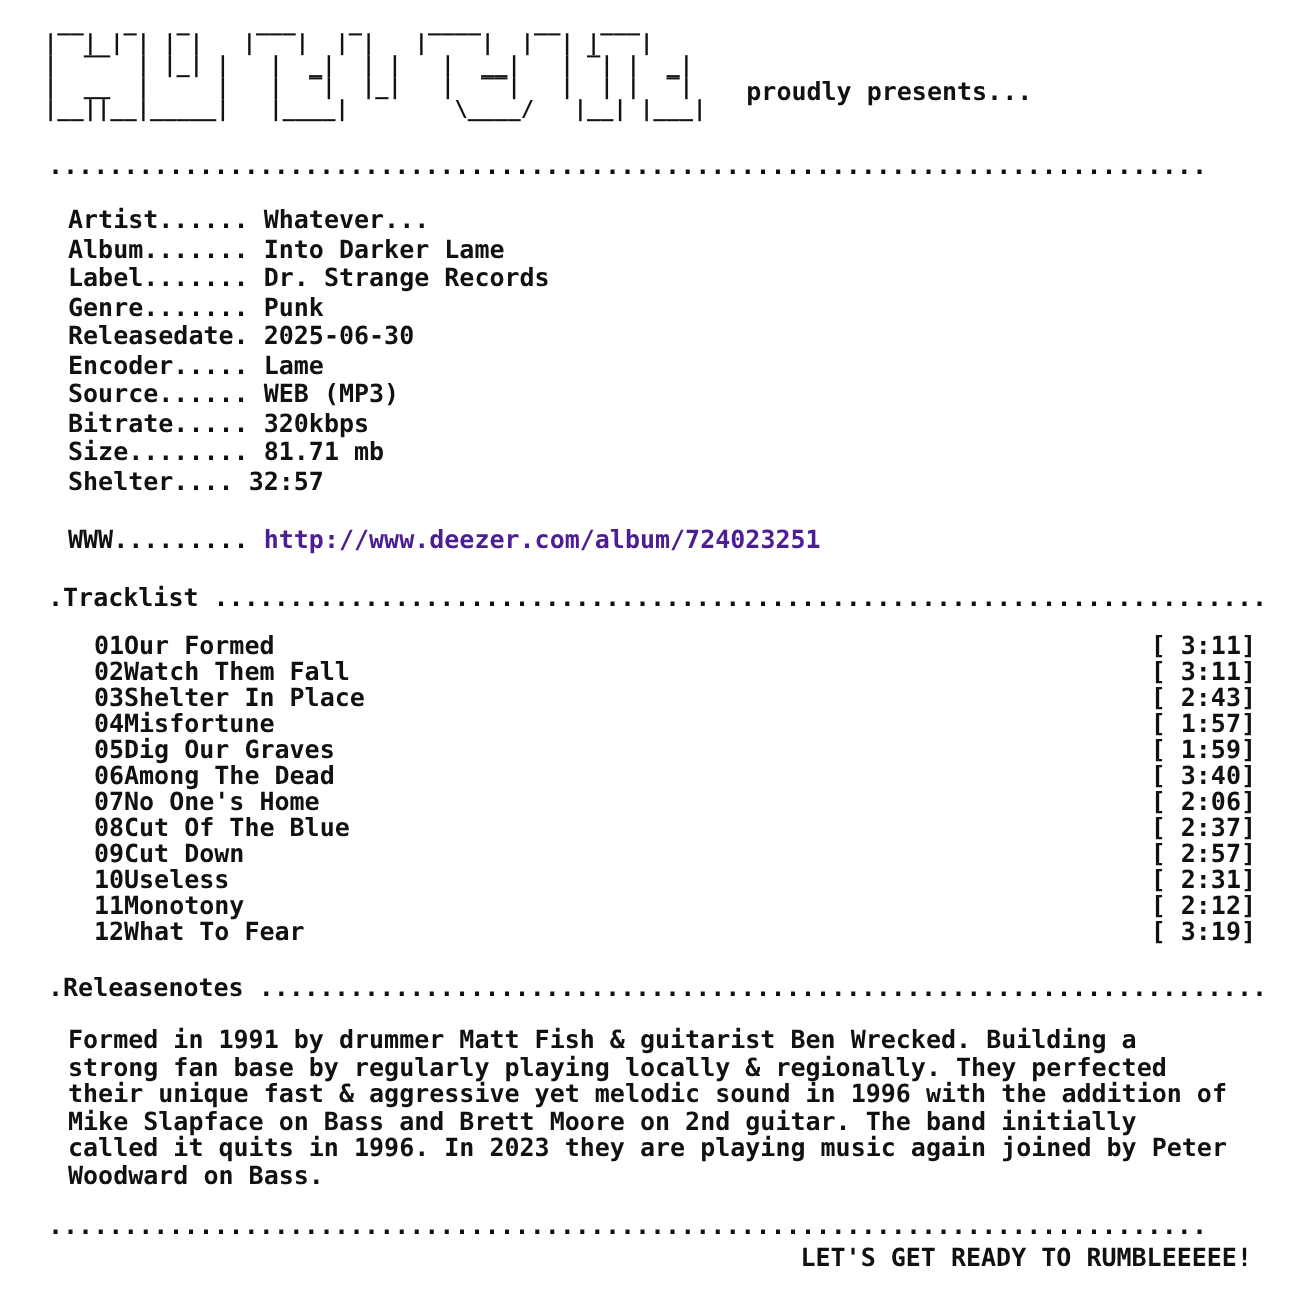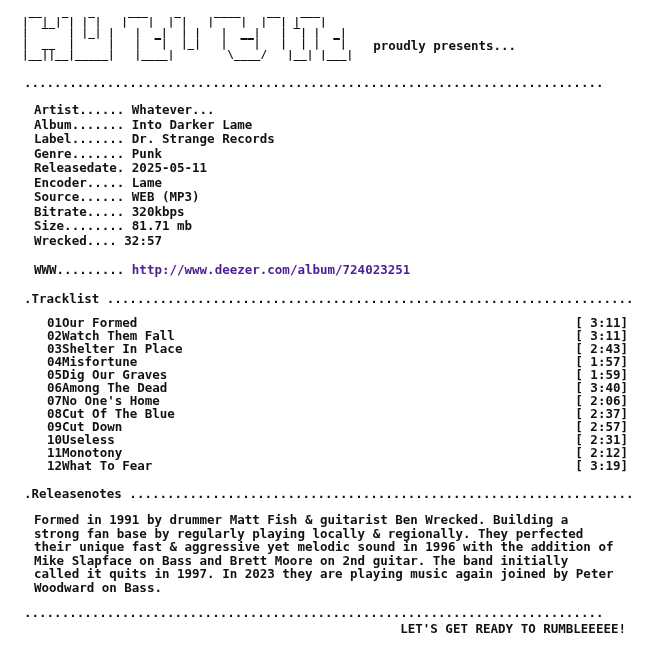--- a/index.html
+++ b/index.html
@@ -152,26 +152,26 @@
     <div class="presents">proudly presents...</div>
   </div>
 
   <div class="dotrule rule-top">.............................................................................</div>
 
   <div class="info">
     <div class="info-row"><span class="info-label">Artist......</span> <span class="info-value">Whatever...</span></div>
     <div class="info-row"><span class="info-label">Album.......</span> <span class="info-value">Into Darker Lame</span></div>
     <div class="info-row"><span class="info-label">Label.......</span> <span class="info-value">Dr. Strange Records</span></div>
     <div class="info-row"><span class="info-label">Genre.......</span> <span class="info-value">Punk</span></div>
-    <div class="info-row"><span class="info-label">Releasedate.</span> <span class="info-value">2025-05-11</span></div>
+    <div class="info-row"><span class="info-label">Releasedate.</span> <span class="info-value">2025-06-30</span></div>
     <div class="info-row"><span class="info-label">Encoder.....</span> <span class="info-value">Lame</span></div>
     <div class="info-row"><span class="info-label">Source......</span> <span class="info-value">WEB (MP3)</span></div>
     <div class="info-row"><span class="info-label">Bitrate.....</span> <span class="info-value">320kbps</span></div>
     <div class="info-row"><span class="info-label">Size........</span> <span class="info-value">81.71 mb</span></div>
-    <div class="info-row"><span class="info-label">Wrecked....</span> <span class="info-value">32:57</span></div>
+    <div class="info-row"><span class="info-label">Shelter....</span> <span class="info-value">32:57</span></div>
   </div>
 
   <div class="www"><span>WWW.........</span> <a href="#" style="color:#4c1d95;text-decoration:none;">http://www.deezer.com/album/724023251</a></div>
 
   <div class="section-head">.Tracklist ......................................................................</div>
 
   <div class="tracklist">
     <div class="track"><span class="track-num">01</span><span class="track-title">Our Formed</span><span class="track-time">[ 3:11]</span></div>
     <div class="track"><span class="track-num">02</span><span class="track-title">Watch Them Fall</span><span class="track-time">[ 3:11]</span></div>
     <div class="track"><span class="track-num">03</span><span class="track-title">Shelter In Place</span><span class="track-time">[ 2:43]</span></div>
@@ -186,20 +186,20 @@
     <div class="track"><span class="track-num">12</span><span class="track-title">What To Fear</span><span class="track-time">[ 3:19]</span></div>
   </div>
 
   <div class="section-head">.Releasenotes ...................................................................</div>
 
   <div class="notes">
     <div class="notes-line">Formed in 1991 by drummer Matt Fish &amp; guitarist Ben Wrecked. Building a</div>
     <div class="notes-line">strong fan base by regularly playing locally &amp; regionally. They perfected</div>
     <div class="notes-line">their unique fast &amp; aggressive yet melodic sound in 1996 with the addition of</div>
     <div class="notes-line">Mike Slapface on Bass and Brett Moore on 2nd guitar. The band initially</div>
-    <div class="notes-line">called it quits in 1997. In 2023 they are playing music again joined by Peter</div>
+    <div class="notes-line">called it quits in 1996. In 2023 they are playing music again joined by Peter</div>
     <div class="notes-line">Woodward on Bass.</div>
   </div>
 
   <div class="dotrule" style="margin-top:12px;">.............................................................................</div>
   <div class="rumble">LET'S GET READY TO RUMBLEEEEE!</div>
 
 </div>
 
 </body></html>

